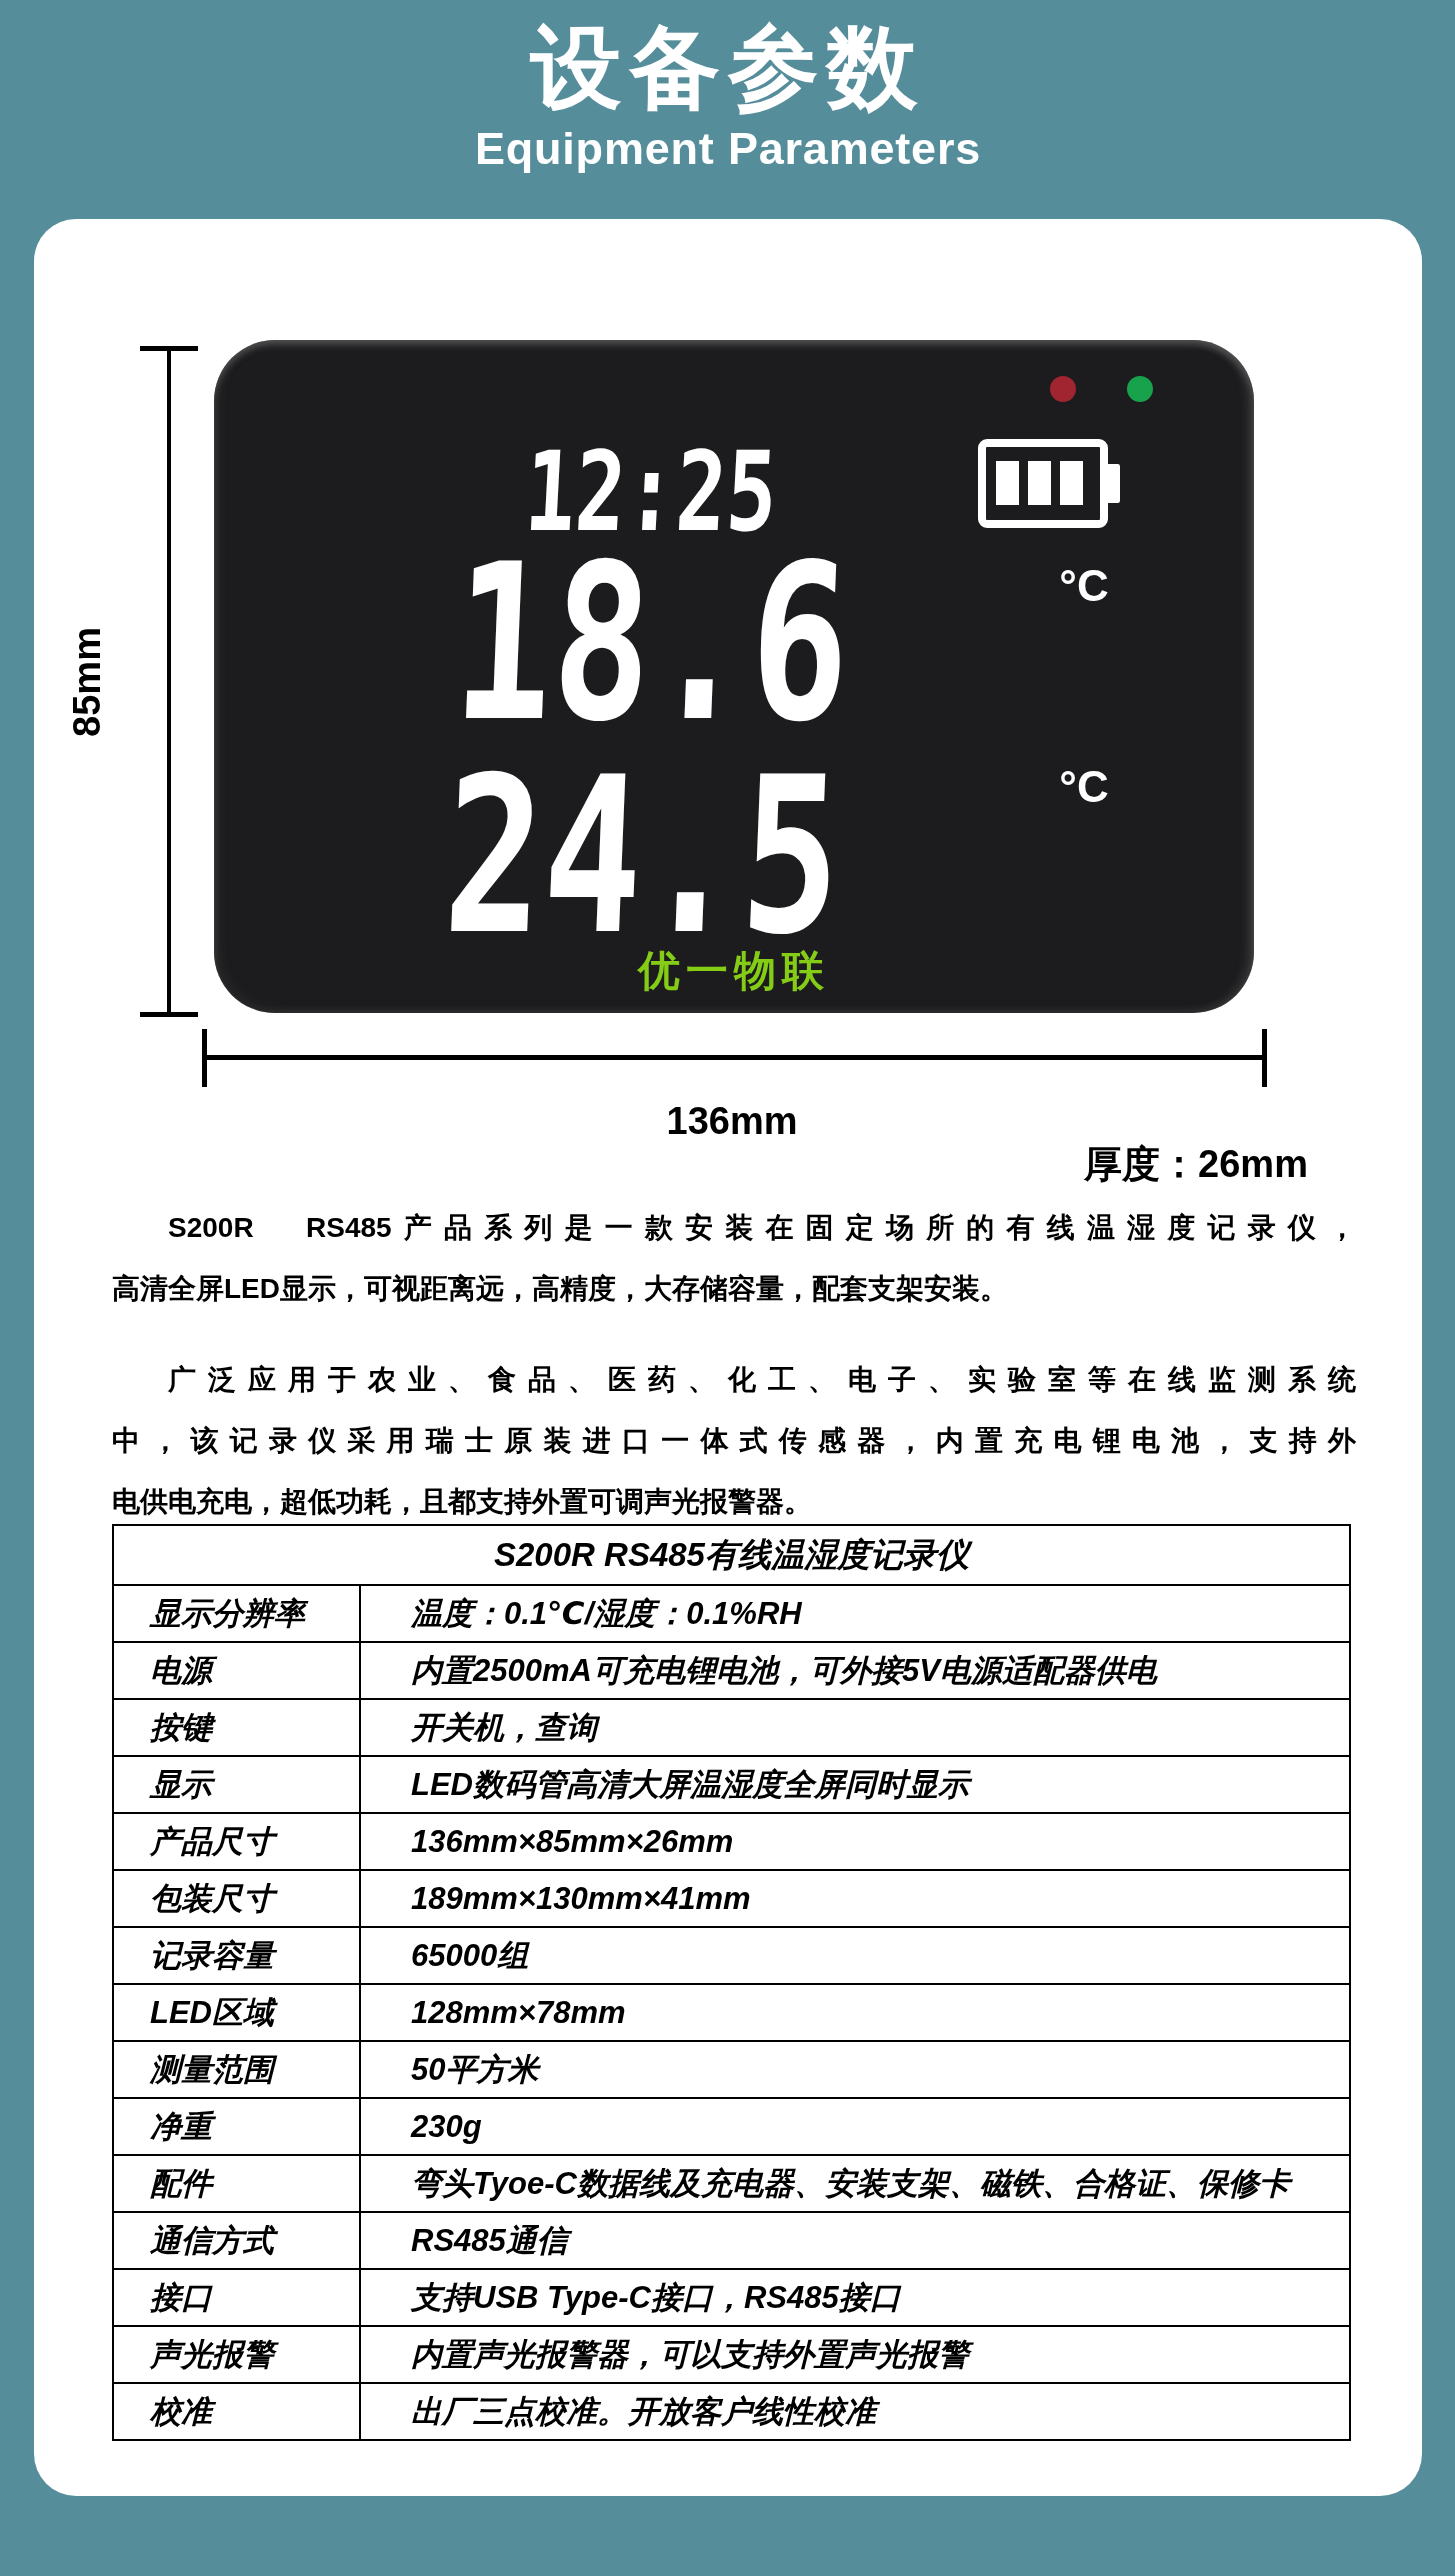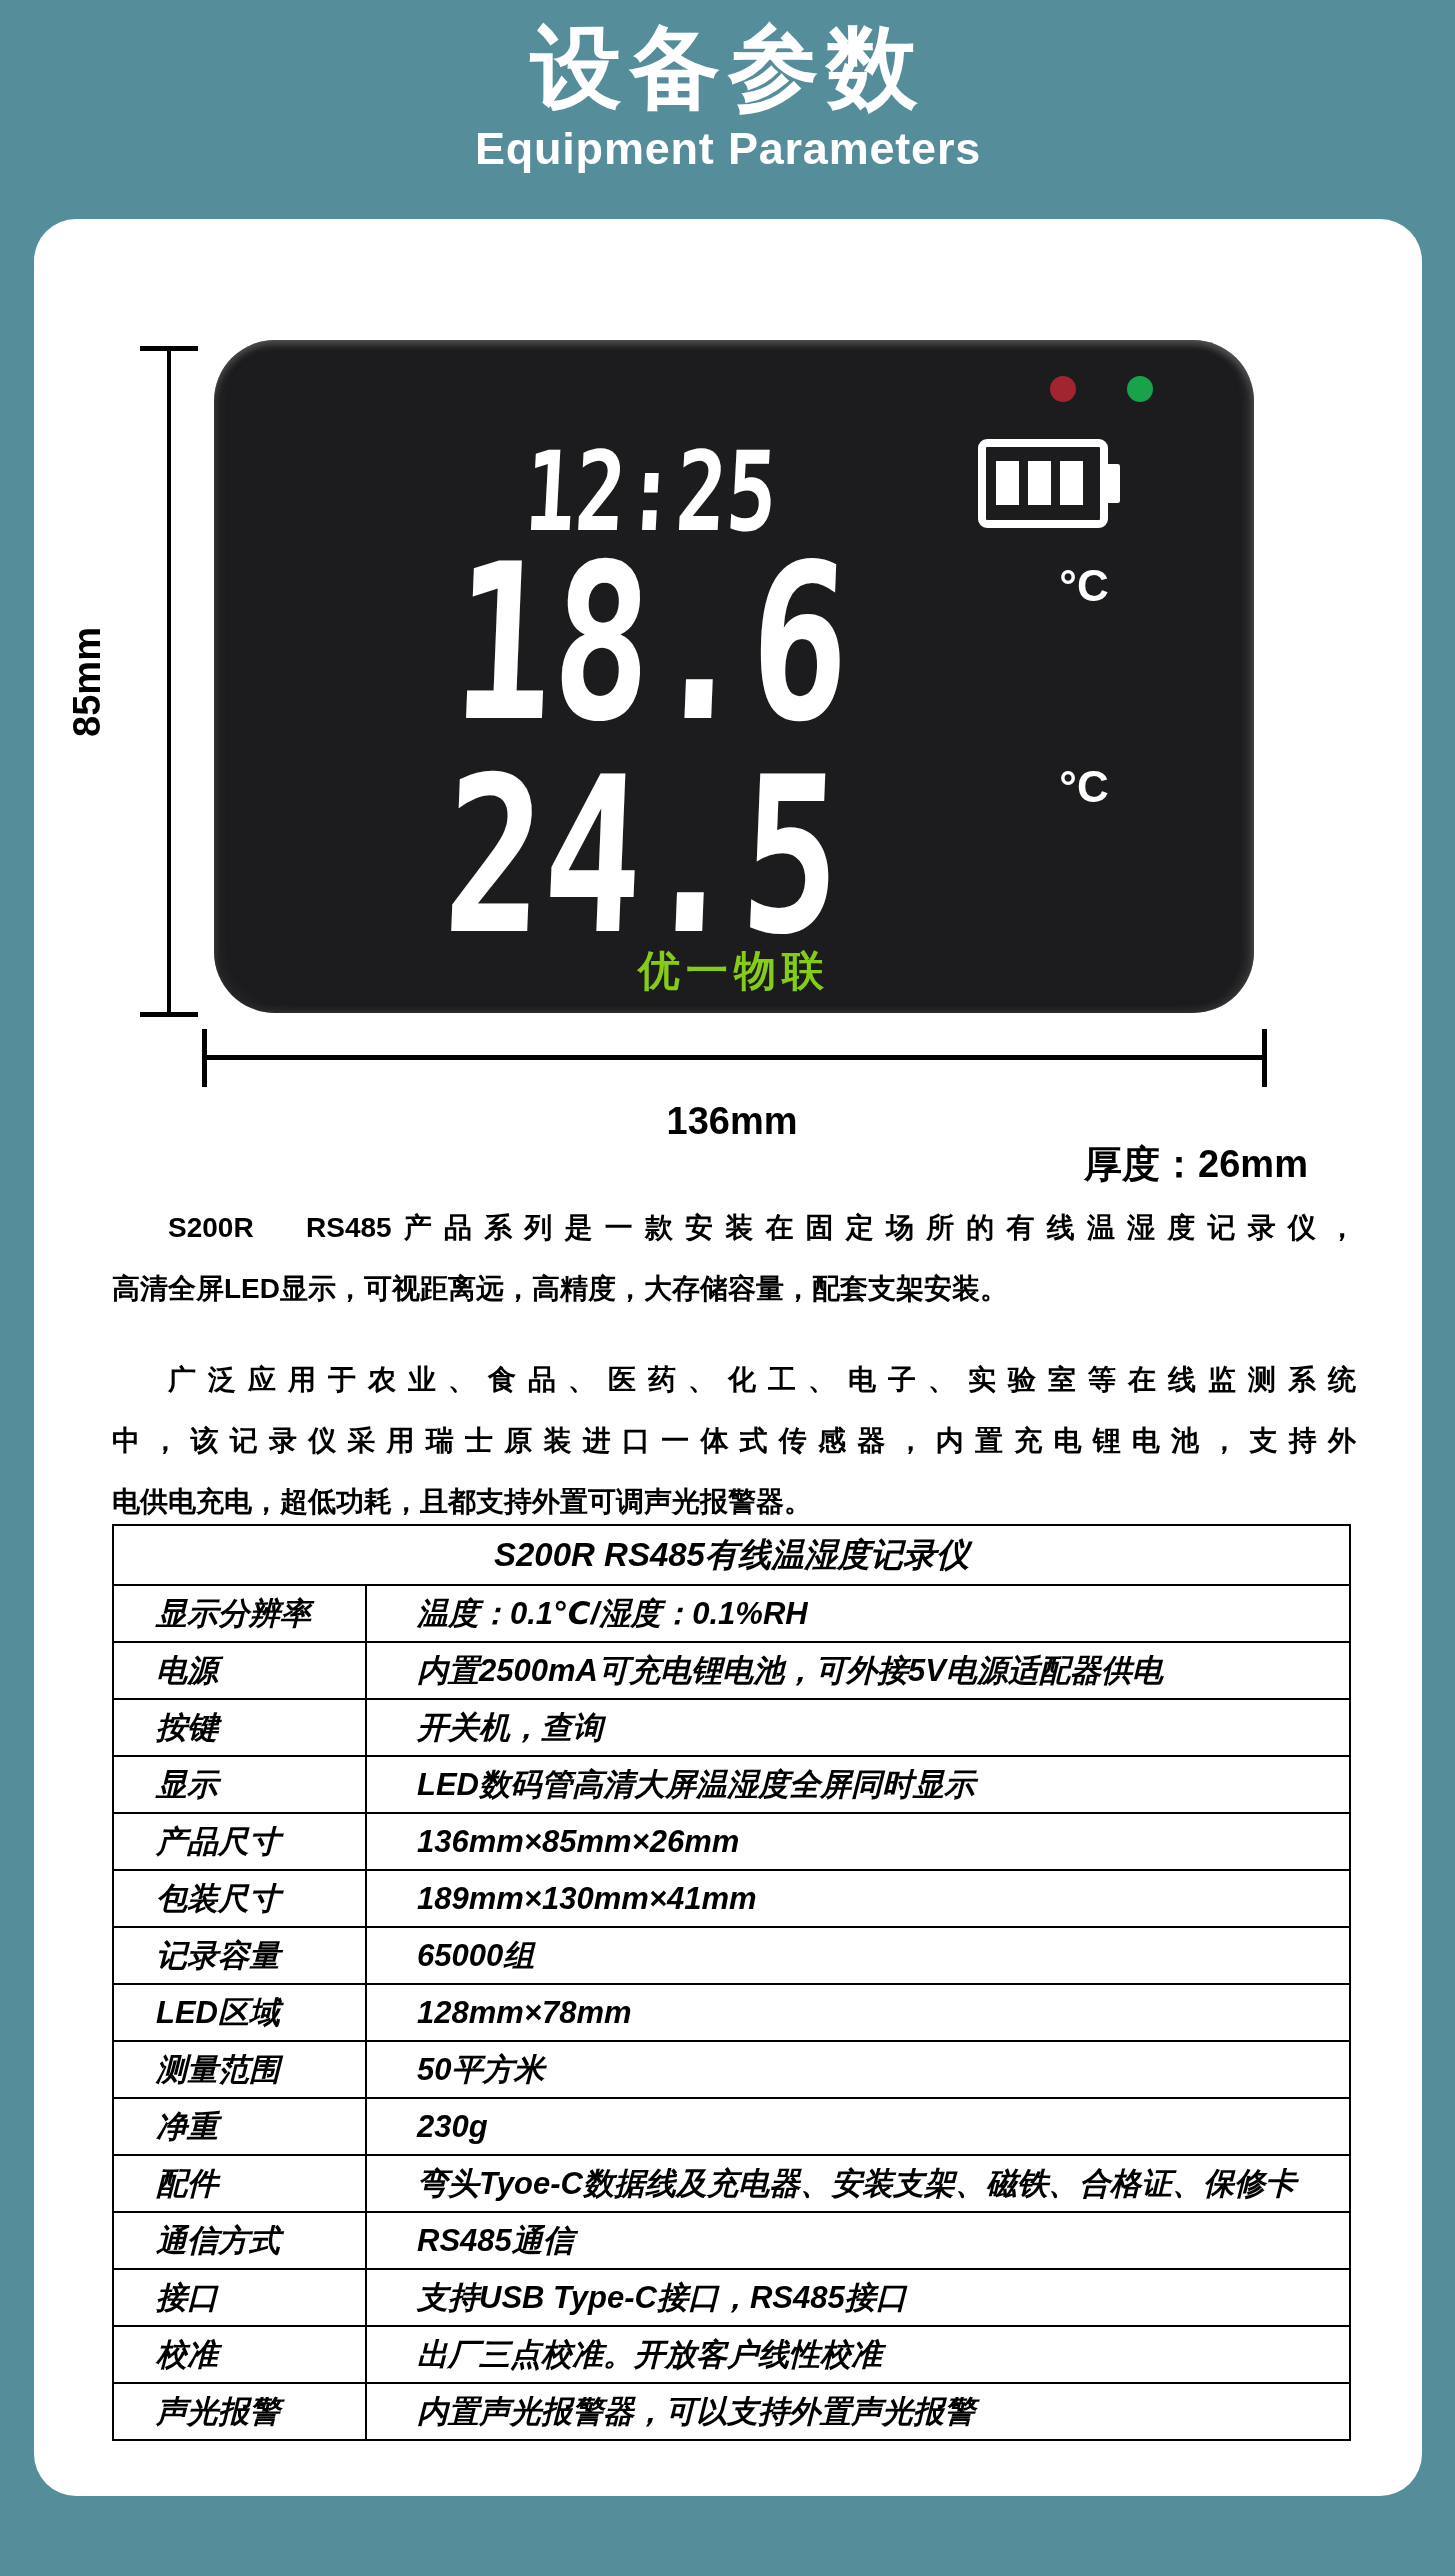--- a/index.html
+++ b/index.html
@@ -57,21 +57,21 @@
   .desc-line{height:61px; line-height:61px; text-align:justify; text-align-last:justify; white-space:nowrap;}
   .desc-line.first{text-indent:2em;}
   .desc-line.last{text-align:center; text-align-last:left;}
   #desc-p1{top:978px;} #desc-p2{top:1130px;}
 
   
   .spec-table{position:absolute; left:78px; top:1305px; width:1239px;
     border:2.3px solid #000000; box-sizing:border-box; color:#000000; background:#ffffff;font-style:italic;}
   .spec-header{height:58px; border-bottom:2.3px solid #000; display:flex; align-items:center;
     justify-content:center; font-size:33px; font-weight:700;}
-  .spec-row{display:flex; height:55px; border-bottom:2.3px solid #000;padding-left:6px;}
+  .spec-row{display:flex; height:55px; border-bottom:2.3px solid #000;}
   .spec-row:last-child{border-bottom:none;}
   .spec-label{width:247px; box-sizing:border-box; border-right:2.3px solid #000;
     display:flex; align-items:center; padding-left:36px; font-size:31px; font-weight:700;}
   .spec-value{flex:1; display:flex; align-items:center; padding-left:50px;
     font-size:31px; font-weight:700;}
 </style>
 </head>
 <body>
 
 <div class="page">
@@ -191,26 +191,26 @@
     <div class="spec-label">通信方式</div>
     <div class="spec-value">RS485通信</div>
   </div>
 
   <div class="spec-row">
     <div class="spec-label">接口</div>
     <div class="spec-value">支持USB Type-C接口，RS485接口</div>
   </div>
 
   <div class="spec-row">
+    <div class="spec-label">声光报警</div>
+    <div class="spec-value">内置声光报警器，可以支持外置声光报警</div>
+  </div>
+
+  <div class="spec-row">
     <div class="spec-label">校准</div>
     <div class="spec-value">出厂三点校准。开放客户线性校准</div>
   </div>
-
-  <div class="spec-row">
-    <div class="spec-label">声光报警</div>
-    <div class="spec-value">内置声光报警器，可以支持外置声光报警</div>
-  </div>
 </div>
     </div>
 
   </div>
 </div>
 
 
 </body></html>

